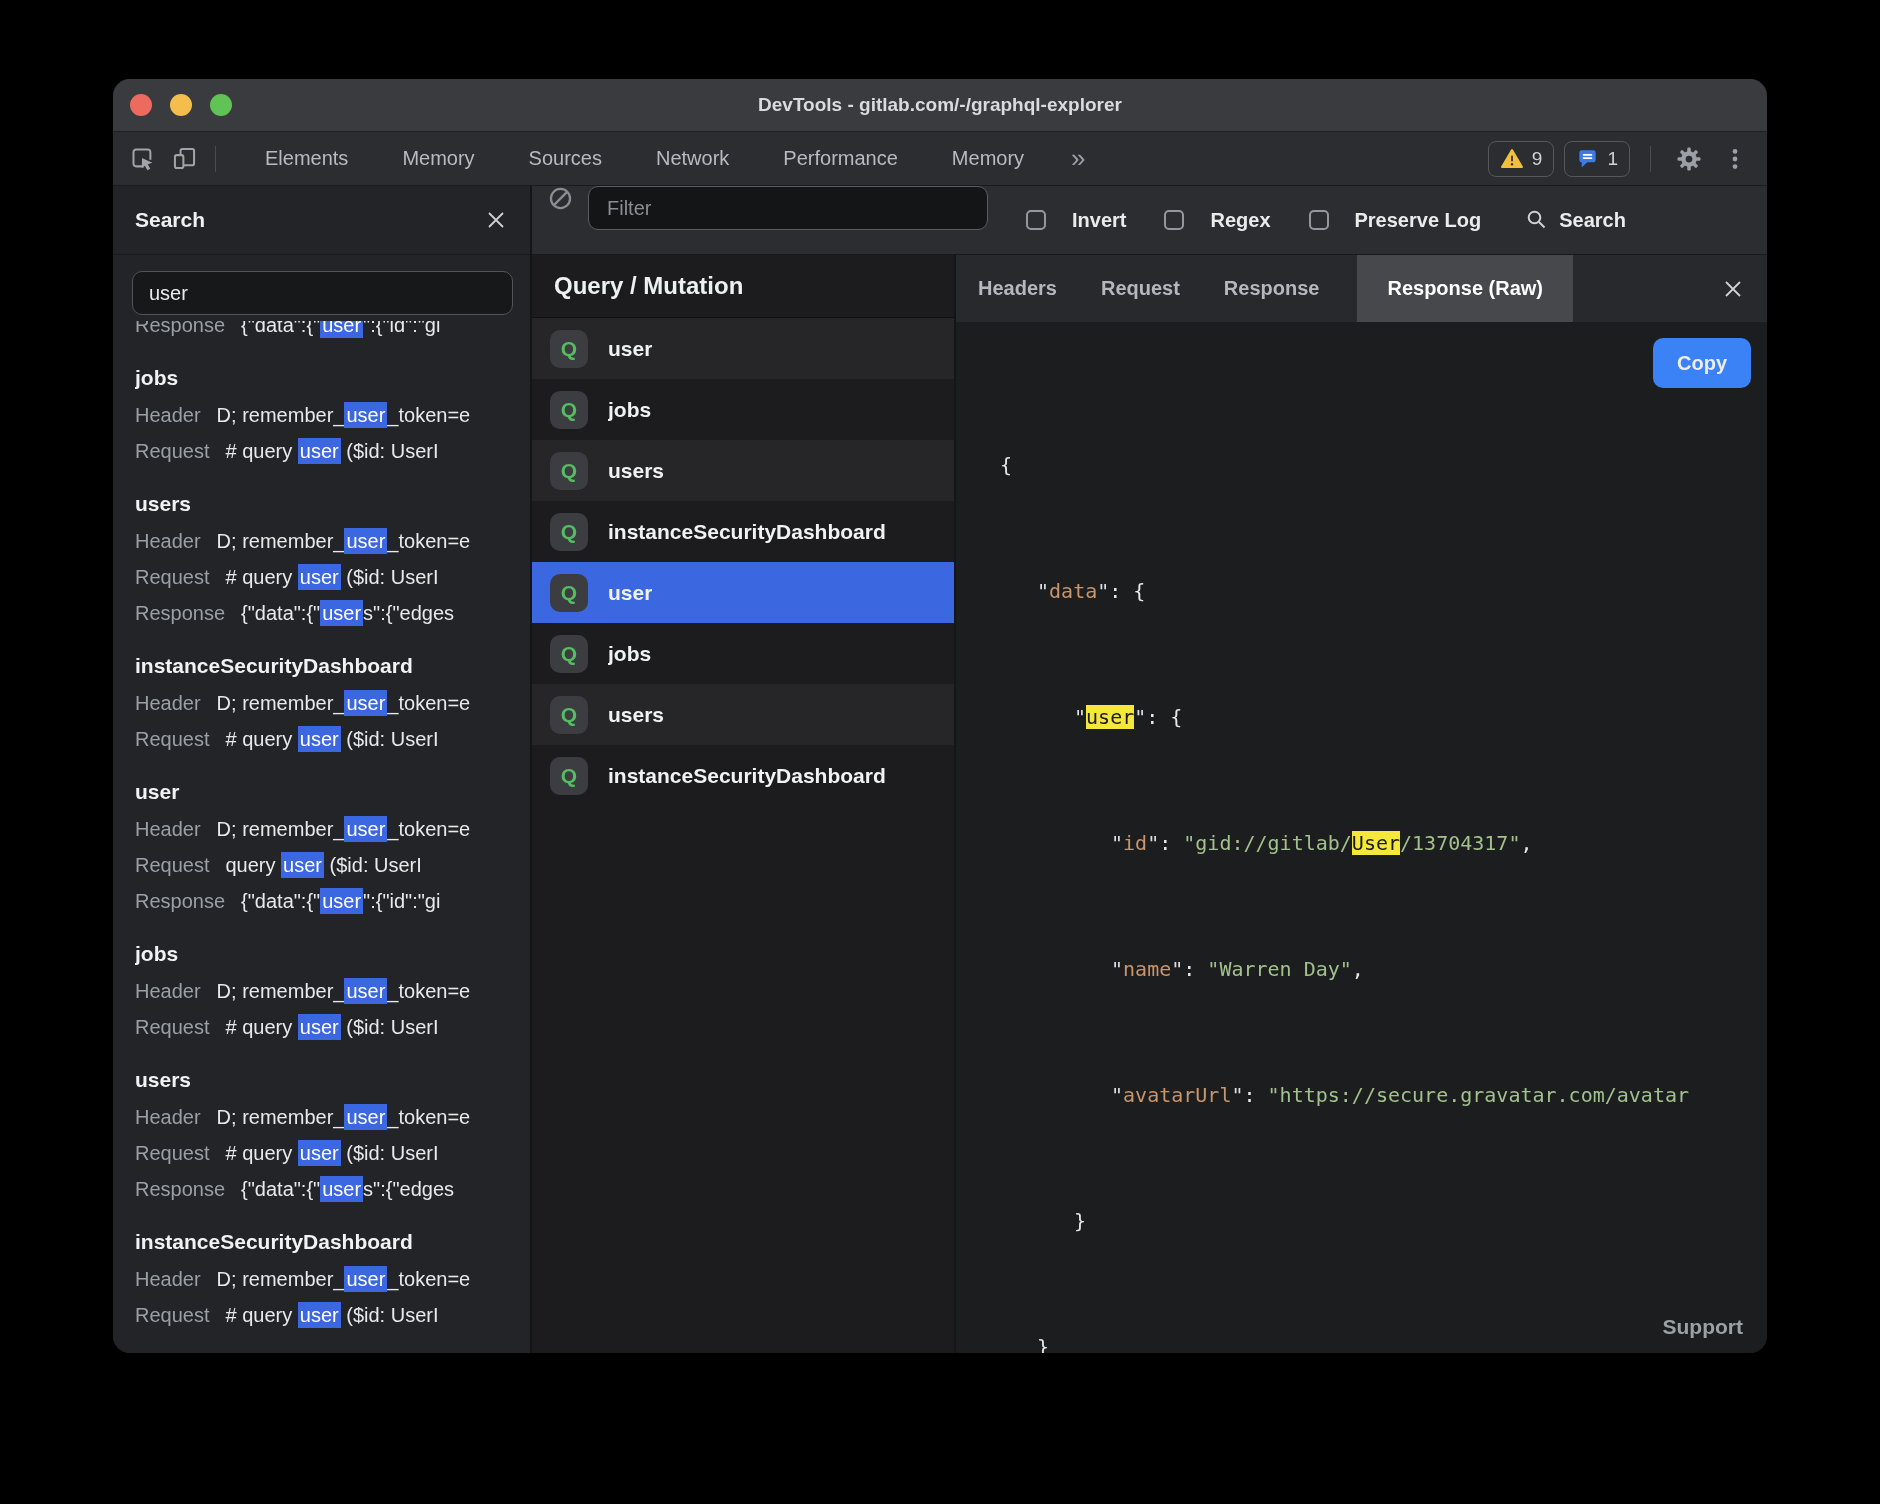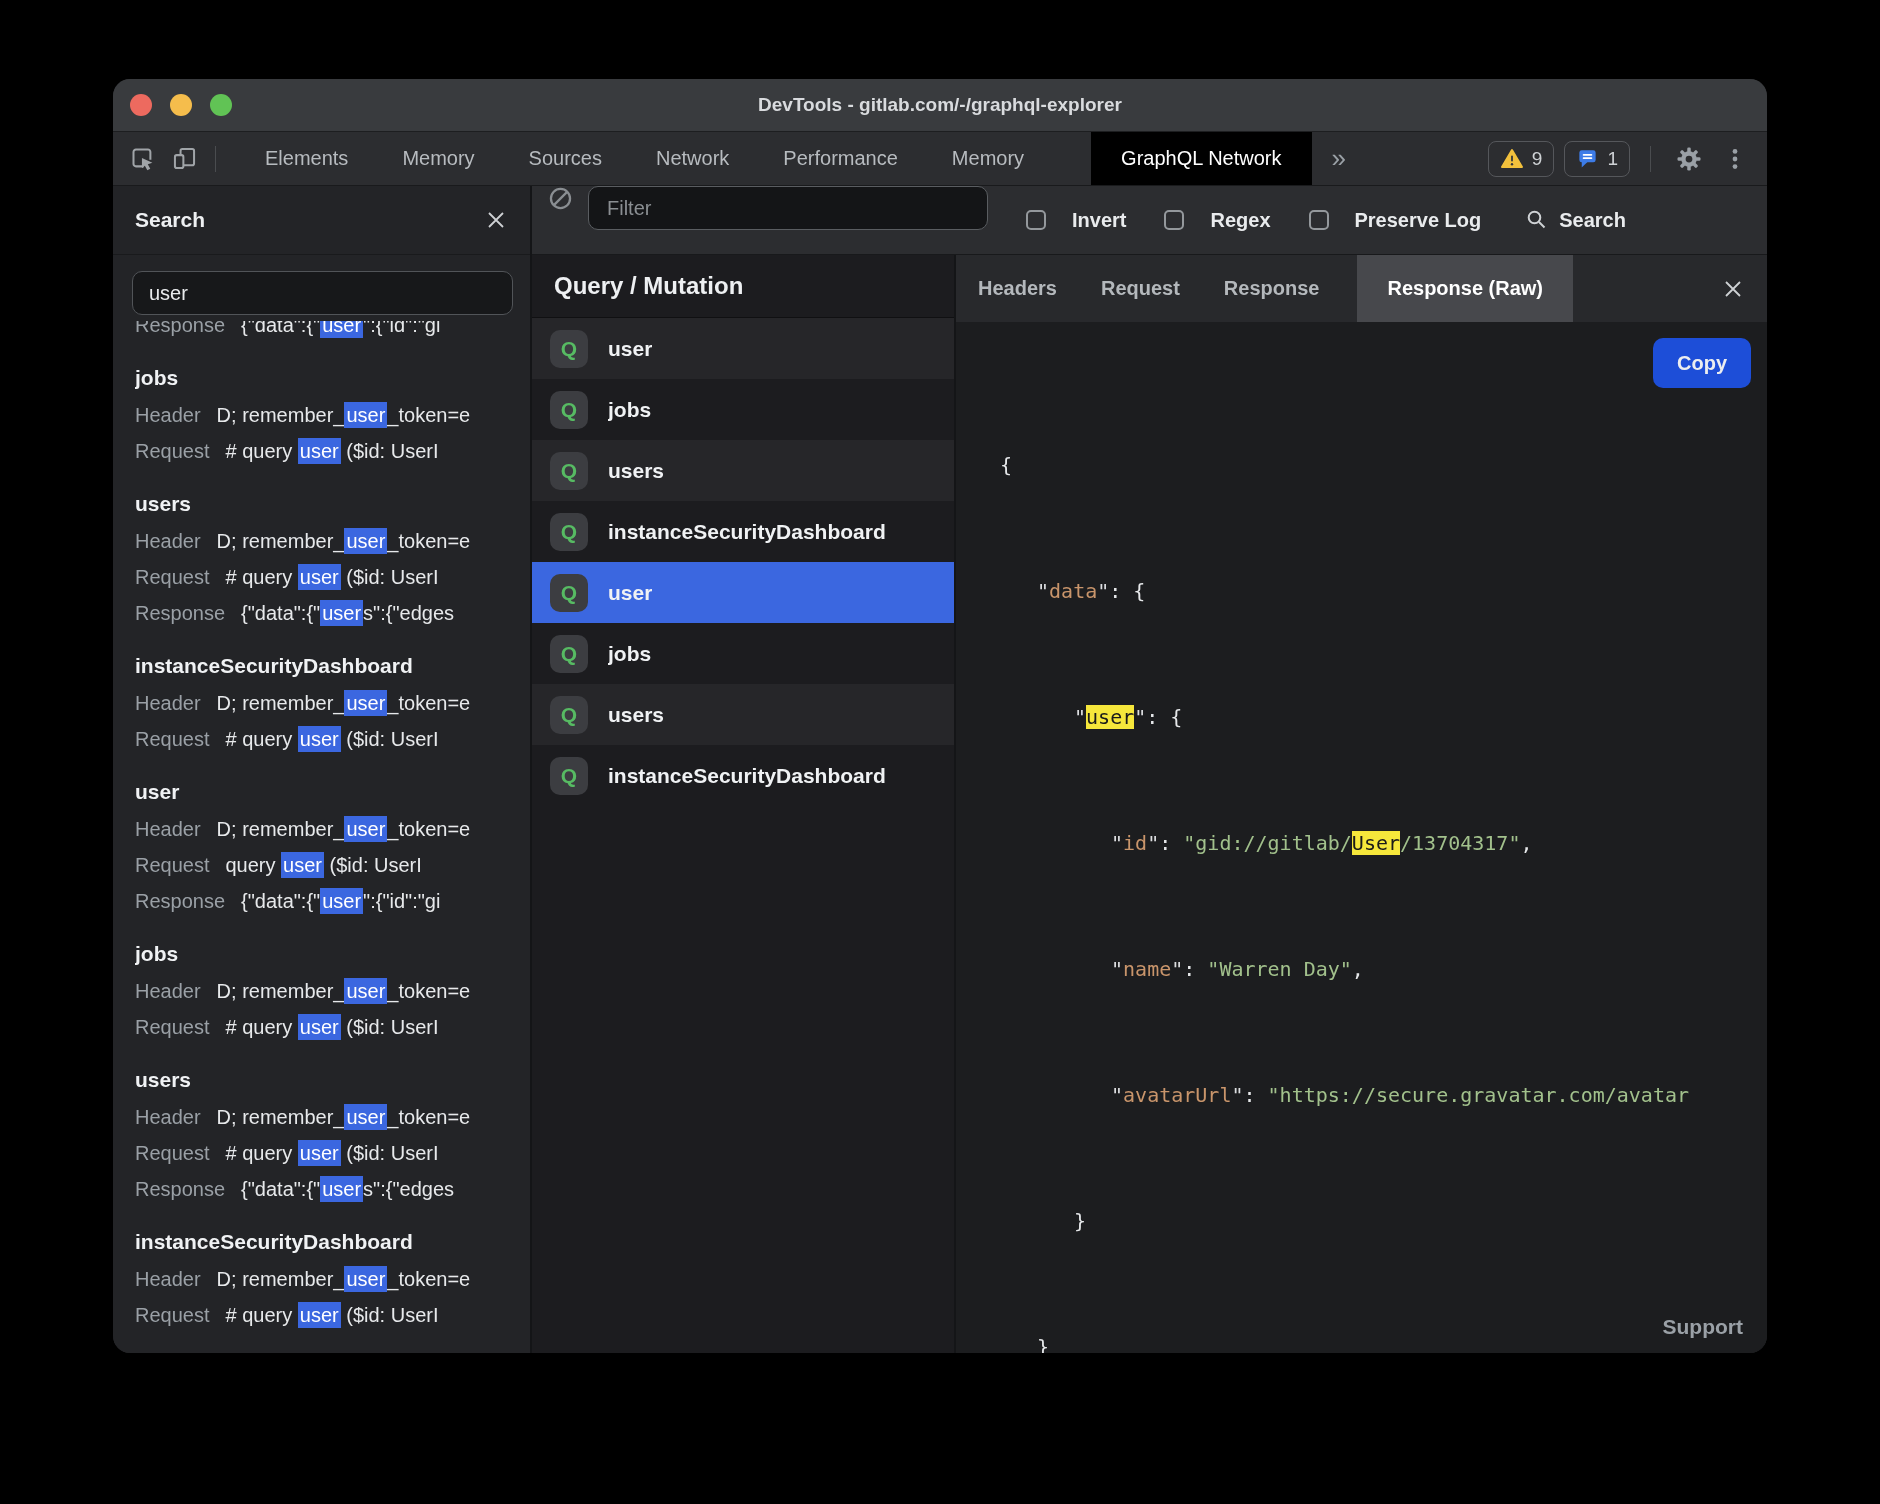--- a/index.html
+++ b/index.html
@@ -86,21 +86,21 @@
     color:var(--q-green,#57BB63); font-weight:bold; font-size:21px; }
   .q-label { font-size:21px; font-weight:bold; color:#f0f2f4; white-space:nowrap; overflow:hidden; }
 
   
   .resp-col { flex:1; min-width:0; background:#1c1d1f; display:flex; flex-direction:column; }
   .resp-tabs { height:67px; flex:none; background:#28292c; display:flex; align-items:stretch; }
   .r-tab { display:flex; align-items:center; padding:0 22px; color:#b4b8bc; font-weight:bold; font-size:20px; white-space:nowrap; }
   .r-tab.selected { background:#47484c; color:#fff; padding:6px 30px; margin-left:16px; }
   .resp-close { margin-left:auto; align-self:center; margin-right:22px; display:flex; }
   .resp-body { flex:1; position:relative; overflow:hidden; }
-  .copy-btn { position:absolute; top:16px; right:16px; height:50px; padding:0 24px; background:#1d4ed8;
+  .copy-btn { position:absolute; top:16px; right:16px; height:50px; padding:0 24px; background:#3b82f6;
     border-radius:10px; color:#eceef0; font-size:20px; font-weight:bold; display:flex; align-items:center; }
   .json { margin:38px 0 0 44px; font-family:"DejaVu Sans Mono", monospace; font-size:20px;
     line-height:42px; white-space:pre; color:#e6e8ea; overflow:hidden; }
   .jl { white-space:pre; overflow:hidden; }
   .ind1 { padding-left:37px; } .ind2 { padding-left:74px; } .ind3 { padding-left:111px; }
   .jp { color:#e6e8ea; } .jq { color:#dcdee0; }
   .jk { color:var(--json-key,#C9956B); }
   .js { color:var(--json-str,#A2C18C); }
   .hl-y { background:var(--hl-yellow,#F6E73B); color:#1a1a1a; }
   .support { position:absolute; right:24px; bottom:14px; font-size:21px; font-weight:bold; color:#9aa0a6; }
@@ -133,21 +133,20 @@
       </svg>
     </div>
     <div class="tb-sep"></div>
     <div class="tb-tabs">
       <div class="tb-tab">Elements</div>
       <div class="tb-tab">Memory</div>
       <div class="tb-tab">Sources</div>
       <div class="tb-tab">Network</div>
       <div class="tb-tab">Performance</div>
       <div class="tb-tab">Memory</div>
-      <div class="tb-tab selected">GraphQL Network</div>
     </div>
     <div class="tb-chevron">»</div>
     <div class="tb-right">
       <div class="tb-badge">
         <svg width="24" height="22" viewBox="0 0 24 22">
           <path d="M12 2 L22 19 H2 Z" fill="var(--warn-yellow,#F2C03C)" stroke="var(--warn-yellow,#F2C03C)" stroke-width="2" stroke-linejoin="round"></path>
           <rect x="11.1" y="7.6" width="1.8" height="5.8" rx="0.9" fill="#33353a"></rect>
           <circle cx="12" cy="16.3" r="1.2" fill="#33353a"></circle>
         </svg>
         <span>9</span>

